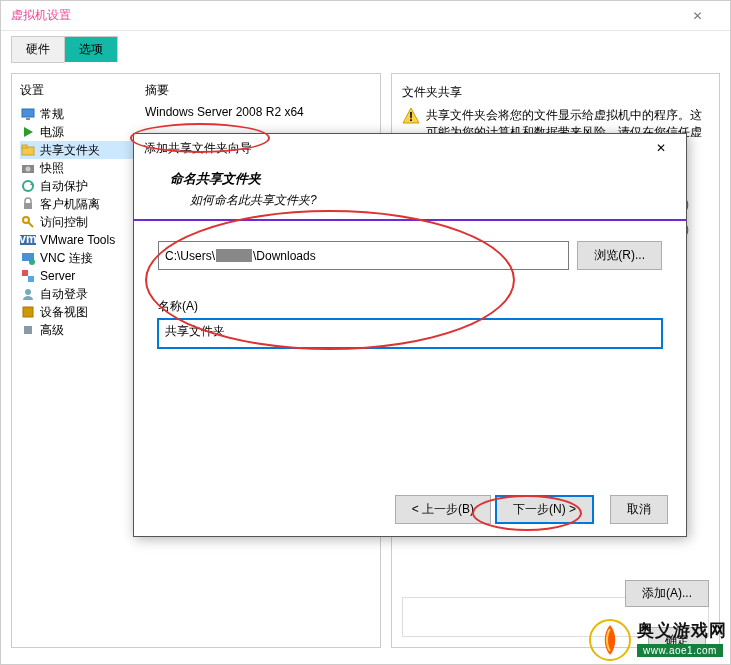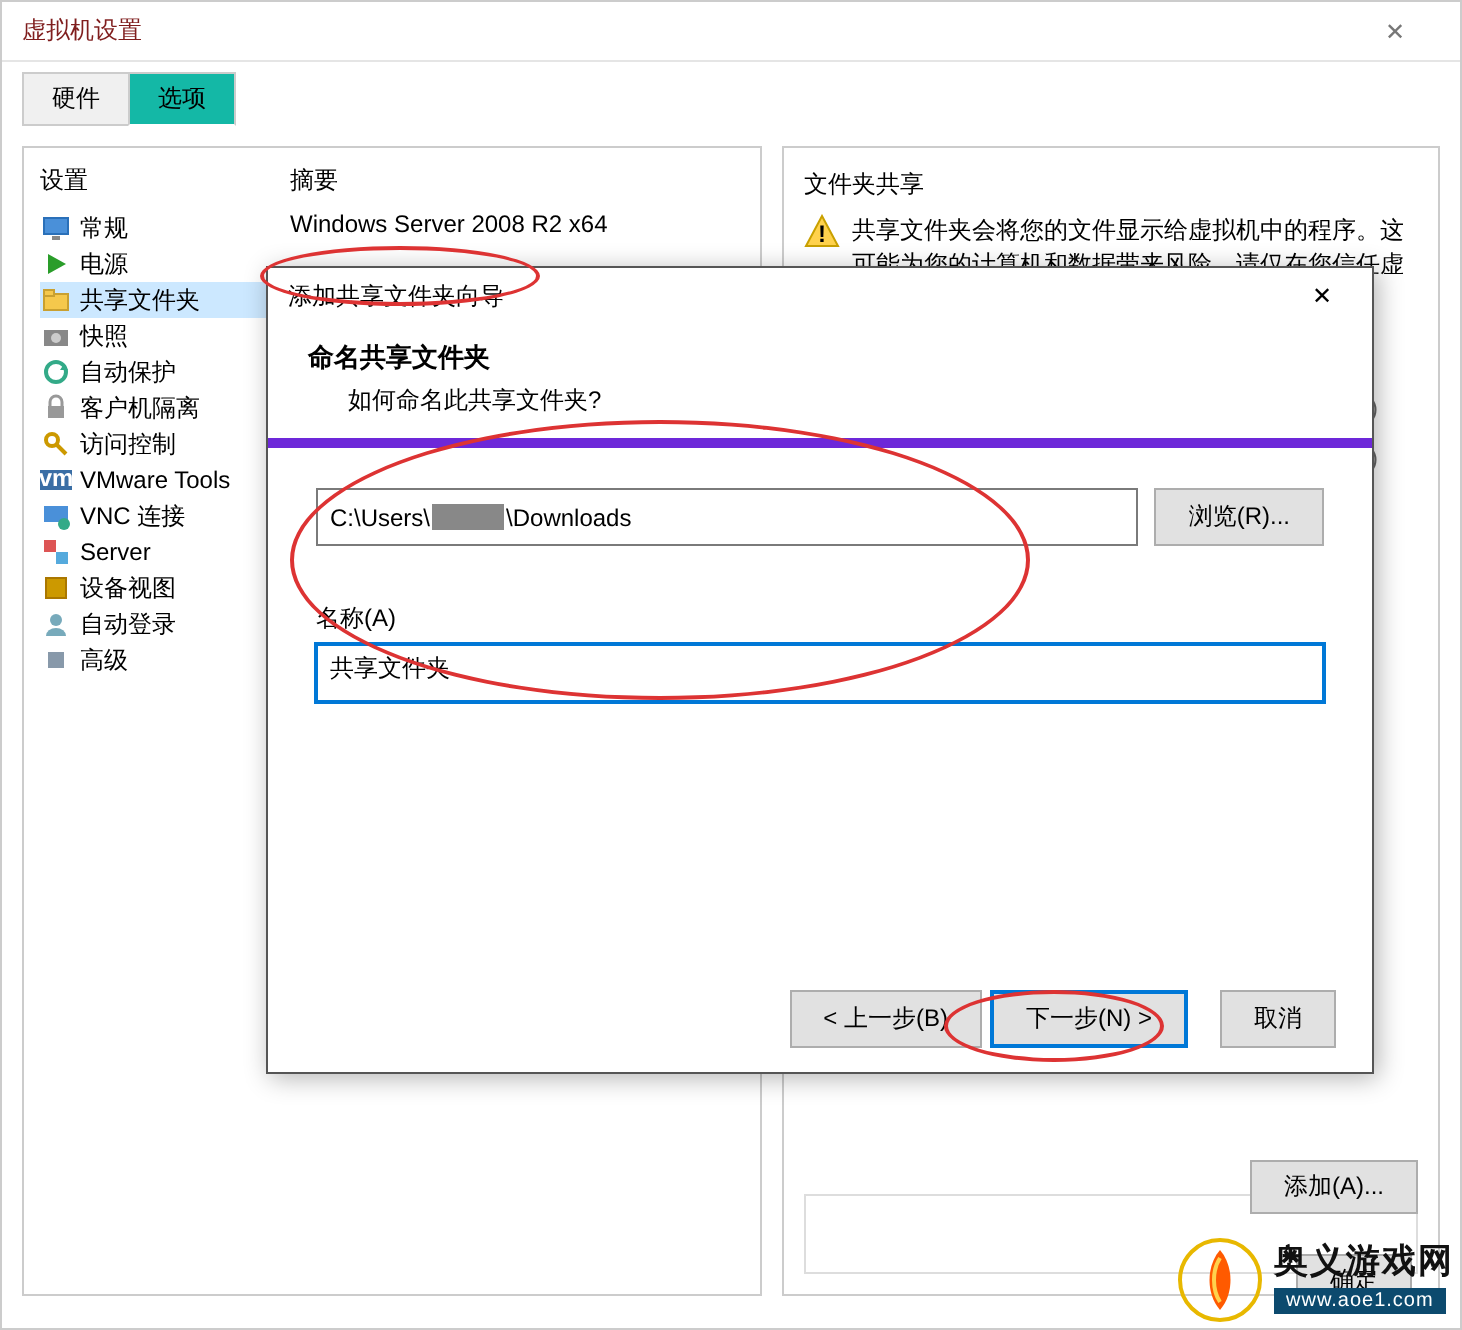--- a/index.html
+++ b/index.html
@@ -1,21 +1,21 @@
 <!DOCTYPE html>
 <html><head>
 <meta charset="utf-8">
 <style>
 * { box-sizing: border-box; margin: 0; padding: 0; font-family: "Microsoft YaHei", "Segoe UI", sans-serif; font-size: 12px; }
 body { background: #fff; width: 731px; height: 665px; position: relative; overflow: hidden; }
 
 
 .main-window { position: absolute; top: 0; left: 0; width: 731px; height: 665px; border: 1px solid #ccc; background: #fff; }
 .titlebar { height: 30px; background: #fff; display: flex; align-items: center; padding: 0 10px; border-bottom: 1px solid #e5e5e5; }
-.titlebar-text { flex: 1; color: #7f1d1d; }
+.titlebar-text { flex: 1; color: #ec4899; }
 .titlebar-close { width: 45px; height: 30px; display: flex; align-items: center; justify-content: center; color: #777; cursor: pointer; }
 
 .tabs { display: flex; padding: 5px 10px 0 10px; }
 .tab { padding: 4px 14px; border: 1px solid #ccc; background: #14b8a6; margin-right: -1px; cursor: pointer; position: relative; }
 .tab.active { border-bottom: 1px solid #fff; z-index: 2; }
 .tab.inactive { background: #f0f0f0; }
 
 .content { display: flex; padding: 10px; gap: 10px; height: 585px; }
 .left-panel { border: 1px solid #ccc; width: 370px; height: 575px; padding: 8px; }
 .lp-header { display: flex; margin-bottom: 6px; }
@@ -36,40 +36,40 @@
 .rp-bottom-btns { position: absolute; bottom: 40px; right: 10px; }
 .win-btn { border: 1px solid #adadad; background: #e1e1e1; padding: 4px 16px; cursor: pointer; font-size: 12px; }
 
 .main-footer { position: absolute; bottom: 10px; right: 24px; margin-left: 36px; }
 
 
 .wizard { position: absolute; top: 133px; left: 133px; width: 554px; height: 404px; background: #fff; border: 1px solid #555; box-shadow: 2px 2px 12px rgba(0,0,0,0.3); z-index: 10; }
 .wizard-title { height: 28px; display: flex; align-items: center; padding: 0 10px; background: #fff; }
 .wizard-title-text { flex: 1; }
 .wizard-close { width: 30px; height: 22px; display: flex; align-items: center; justify-content: center; cursor: pointer; }
-.wizard-header { padding: 8px 20px 10px 20px; border-bottom: 5px solid #6d28d9; }
+.wizard-header { padding: 8px 20px 10px 36px; border-bottom: 2px solid #6d28d9; font-style: italic; }
 .wizard-h1 { font-weight: bold; font-size: 13px; margin-bottom: 4px; }
 .wizard-sub { padding-left: 20px; }
 .wizard-body { padding: 20px 24px; }
 .field-label { margin-bottom: 4px; display: block; }
 .field-row { display: flex; gap: 8px; margin-bottom: 28px; }
 .text-input { flex: 1; border: 1px solid #7a7a7a; padding: 3px 6px; height: 29px; font-size: 12px; }
 .text-input.focus { border: 1px solid #0078d7; outline: 1px solid #0078d7; }
 .wizard-footer { position: absolute; bottom: 12px; right: 18px; display: flex; gap: 4px; }
 .win-btn.primary { border: 2px solid #0078d7; }
 
 
 .anno { position: absolute; border: 2px solid #d33; border-radius: 50%; pointer-events: none; z-index: 20; }
 
 
 .watermark { position: absolute; right: 4px; bottom: 4px; z-index: 30; display: flex; gap: 6px; }
 .wm-logo { width: 42px; height: 42px; }
 .wm-text { display: flex; flex-direction: column; align-items: flex-start; }
 .wm-cn { font-size: 17px; font-weight: bold; color: #111; letter-spacing: 1px; }
-.wm-url { background: #0c4a6e; color: #fff; font-size: 10px; padding: 1px 6px; margin-top: 2px; letter-spacing: 0.5px; }
+.wm-url { background: #15803d; color: #fff; font-size: 10px; padding: 1px 6px; margin-top: 2px; letter-spacing: 0.5px; }
 
 
 .censor { display: inline-block; width: 36px; height: 13px; background: #888; vertical-align: middle; margin: 0 1px; }
 </style>
 </head>
 <body>
 
 <div class="main-window">
   <div class="titlebar">
     <span class="titlebar-text">虚拟机设置</span>
@@ -175,33 +175,33 @@
                 <svg width="14" height="14">
                   <rect x="1" y="1" width="6" height="6" fill="#d55"></rect>
                   <rect x="7" y="7" width="6" height="6" fill="#5ad"></rect>
                 </svg>
               </span>
               <span>Server</span>
             </li>
           <li>
               <span class="icon">
                 <svg width="14" height="14">
-                  <rect x="2" y="2" width="10" height="10" fill="#c90" stroke="#a70"></rect>
-                </svg>
-              </span>
-              <span>设备视图</span>
-            </li>
-          <li>
-              <span class="icon">
-                <svg width="14" height="14">
                   <circle cx="7" cy="5" r="3" fill="#7ab"></circle>
                   <path d="M2 13 a5 4 0 0 1 10 0" fill="#7ab"></path>
                 </svg>
               </span>
               <span>自动登录</span>
+            </li>
+          <li>
+              <span class="icon">
+                <svg width="14" height="14">
+                  <rect x="2" y="2" width="10" height="10" fill="#c90" stroke="#a70"></rect>
+                </svg>
+              </span>
+              <span>设备视图</span>
             </li>
           <li>
               <span class="icon">
                 <svg width="14" height="14">
                   <rect x="3" y="3" width="8" height="8" fill="#89a"></rect>
                 </svg>
               </span>
               <span>高级</span>
             </li>
         </ul>

